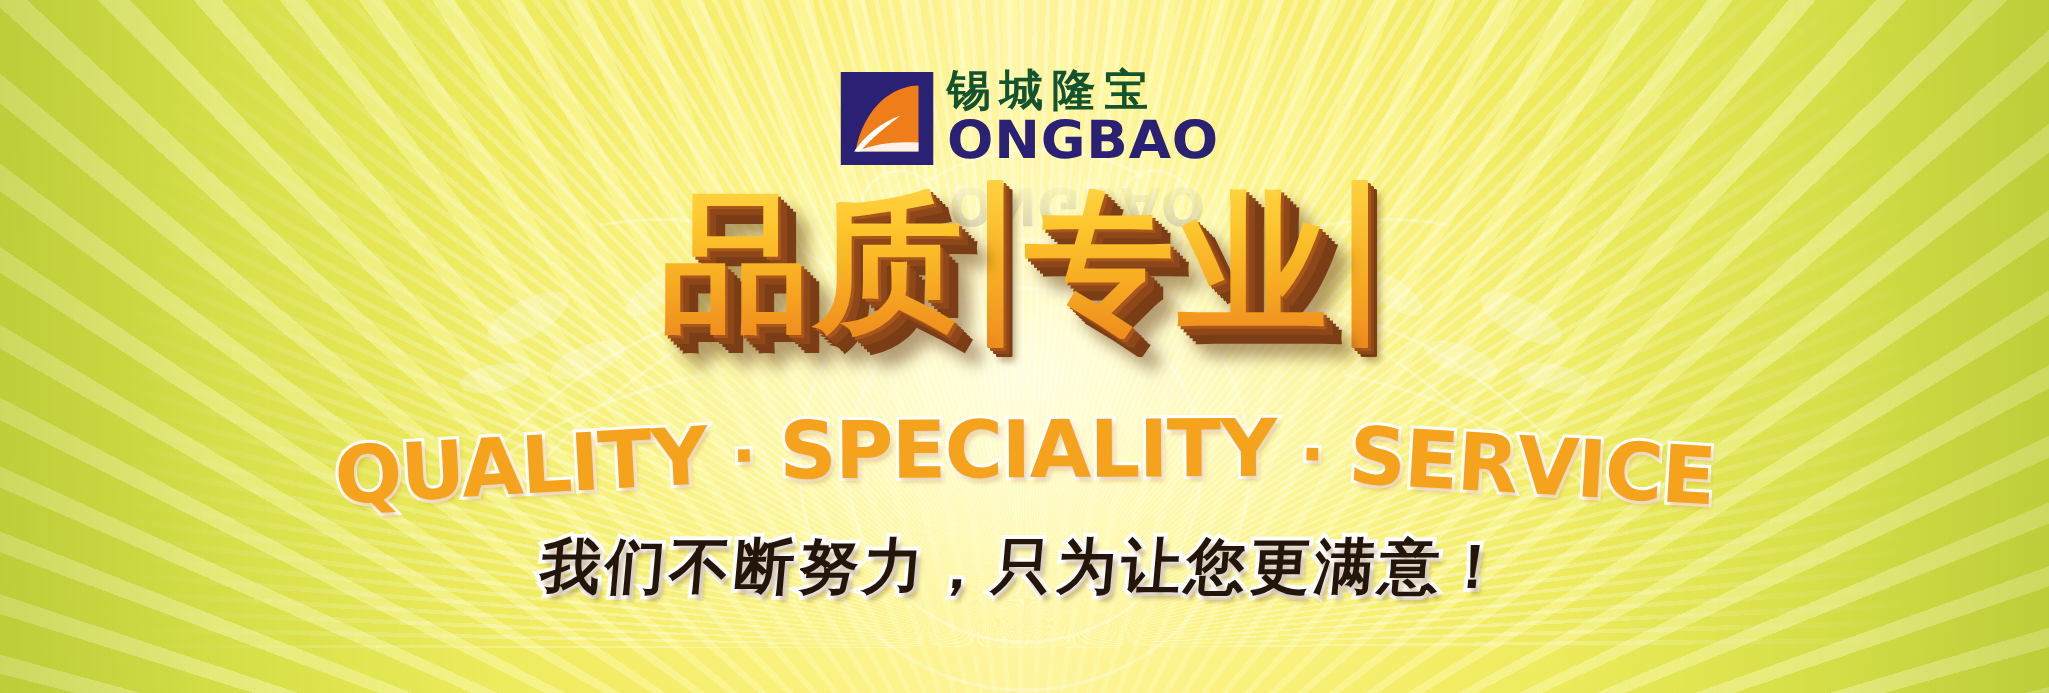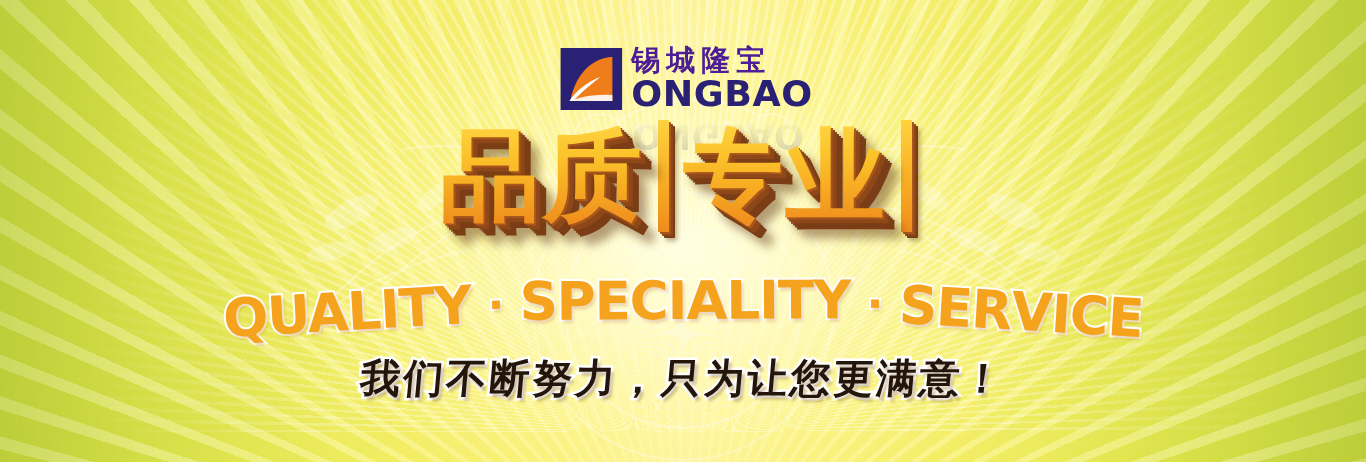--- a/index.html
+++ b/index.html
@@ -148,21 +148,21 @@
     display: flex;
     flex-direction: column;
     justify-content: flex-start;
   }
   .logo-cn {
     font-family: "DejaVu Sans", "Liberation Sans", sans-serif;
     font-weight: bold;
     font-size: 29px;
     line-height: 1;
     letter-spacing: 6px;
-    color: #4c1d95;
+    color: #14532d;
     margin-bottom: 2px;
     white-space: nowrap;
   }
   .logo-en {
     font-family: "DejaVu Sans", "Liberation Sans", sans-serif;
     font-weight: bold;
     font-size: 35px;
     line-height: 1;
     letter-spacing: 0.5px;
     color: #2a2175;

